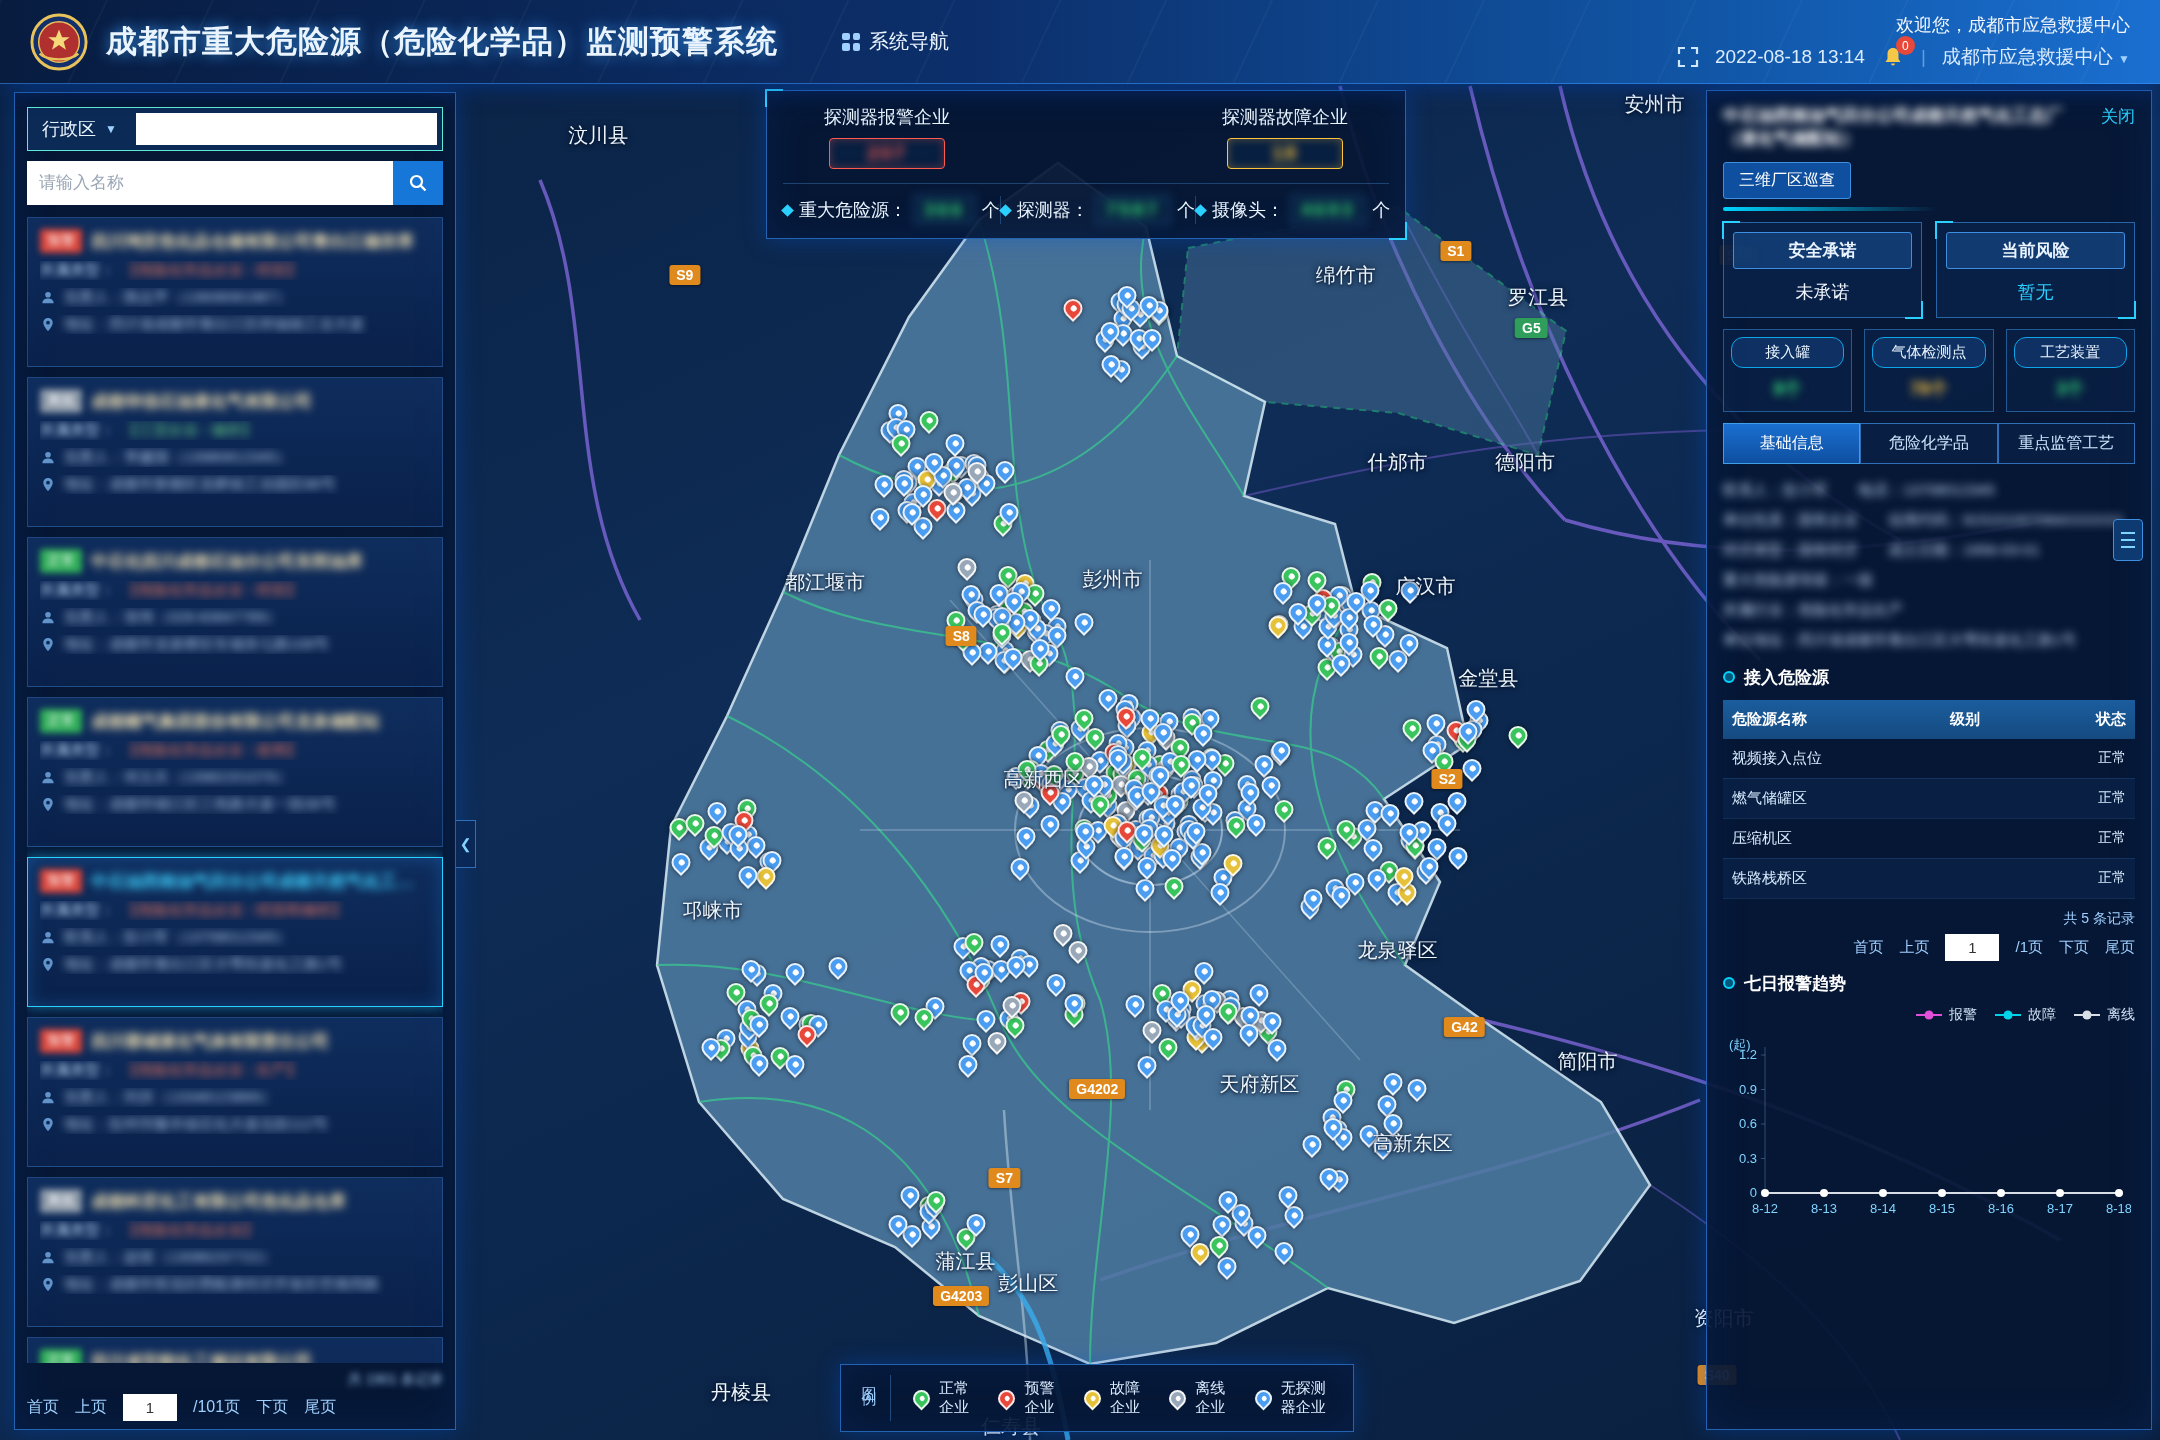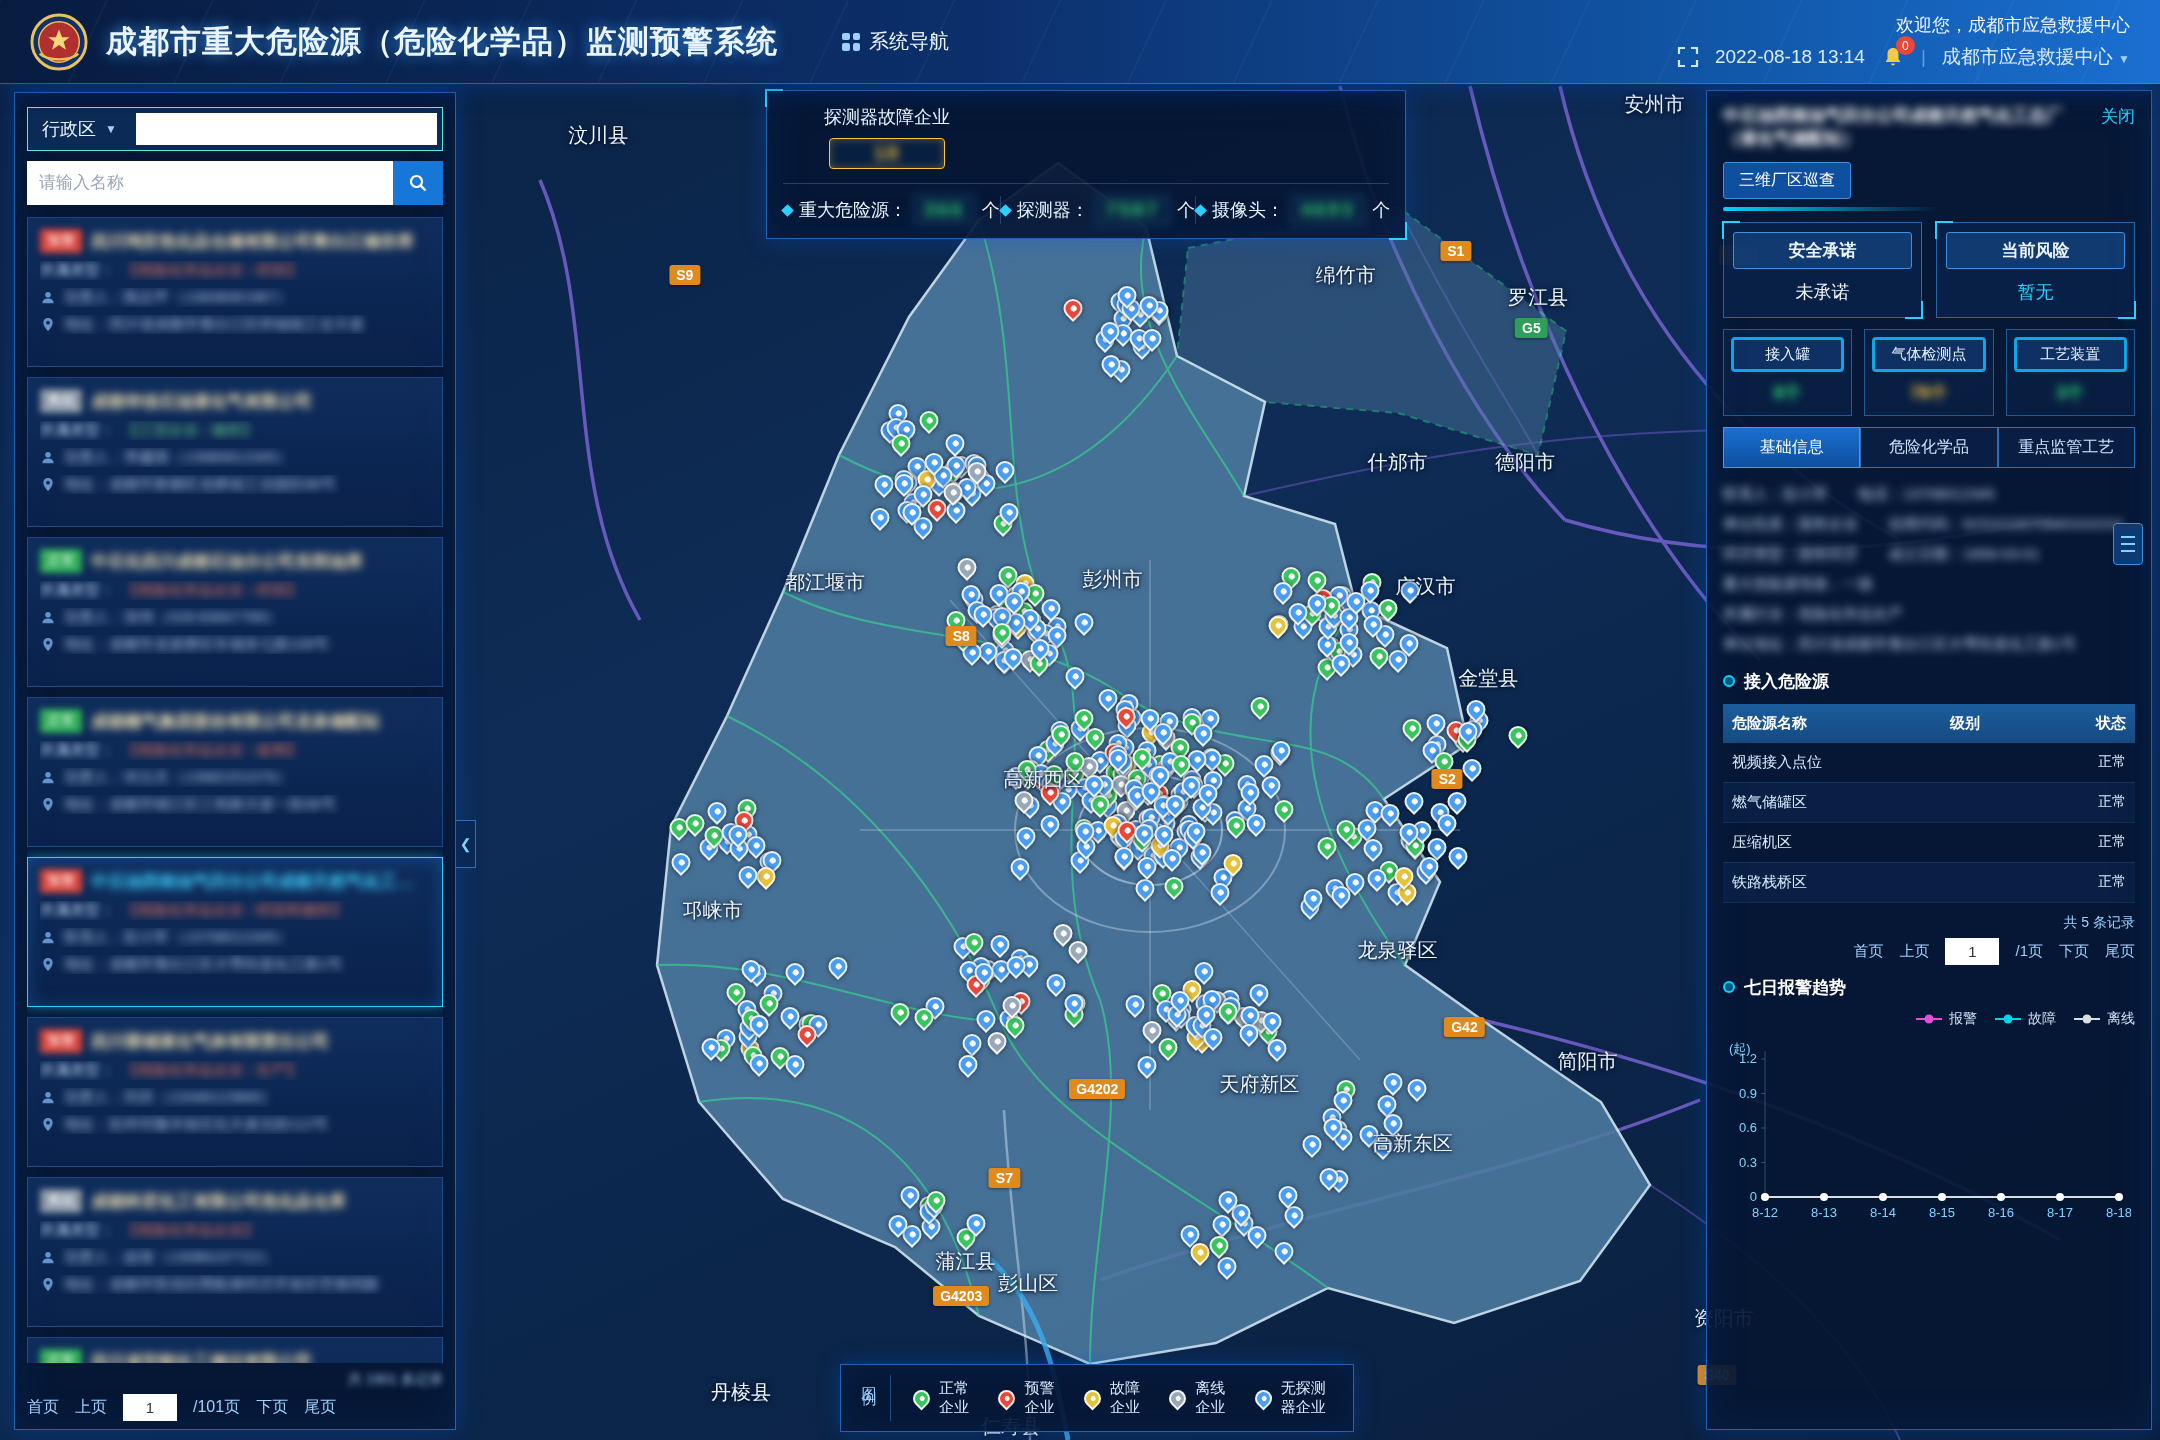--- a/index.html
+++ b/index.html
@@ -96,21 +96,21 @@
 .rp-close{font-size:17px;color:#2ad0ff;cursor:pointer;flex:0 0 auto}
 .rp-tour{align-self:flex-start;font-size:16px;color:#fff;background:#0e4fa0;border:1px solid #3f8fe0;padding:7px 15px;border-radius:3px;cursor:pointer}
 .rp-underline{height:4px;width:215px;background:linear-gradient(90deg,#00d4ff,rgba(0,212,255,0));border-radius:2px;margin-top:-3px}
 .rp-cards{display:flex;gap:14px}
 .rp-card{flex:1;border:1px solid rgba(60,150,230,.6);padding:9px;text-align:center;background:rgba(12,40,86,.5)}
 .rp-card .hd{border:1px solid #3f8fe0;background:rgba(20,70,130,.7);font-size:17px;font-weight:bold;padding:6px 0;margin-bottom:9px;border-radius:3px}
 .rp-card .val{font-size:18px;padding:2px 0 4px;color:#f2f7ff}
 .rp-card .val.cyan{color:#2ad0ff}
 .rp-stats{display:flex;gap:12px}
 .rp-stat{flex:1;border:1px solid rgba(60,150,230,.5);background:rgba(12,40,86,.4);text-align:center;padding:7px}
-.rp-stat .hd{border:3px solid #0ea5e9;font-size:15px;padding:5px 2px;margin-bottom:9px;background:rgba(18,60,120,.6);white-space:nowrap;border-radius:4px}
+.rp-stat .hd{border:1px solid #0ea5e9;font-size:15px;padding:5px 2px;margin-bottom:9px;background:rgba(18,60,120,.6);white-space:nowrap;border-radius:12px}
 .rp-stat .val{font-size:18px;font-weight:bold;padding-bottom:3px}
 .rp-tabs{display:flex;}
 .rp-tab{flex:1;text-align:center;font-size:16px;padding:9px 0;border:1px solid #2f6fb8;background:rgba(10,35,75,.6);color:#cfe6ff;white-space:nowrap;cursor:pointer}
 .rp-tab.active{background:linear-gradient(180deg,#1a6fd0,#0e4fa0);color:#fff;border-color:#3f9fe8}
 .rp-info{position:relative;font-size:15px;color:#c6ddf5;line-height:2.0;min-height:168px}
 .rp-info .irow{white-space:nowrap;overflow:hidden}
 .info-handle{position:absolute;right:-8px;top:44px;width:30px;height:42px;background:#0e3a72;border:1px solid #3f8fe0;border-radius:4px;display:flex;flex-direction:column;gap:5px;align-items:center;justify-content:center;cursor:pointer}
 .info-handle i{width:14px;height:2px;background:#7fd4ff}
 .section-hd{display:flex;align-items:center;gap:9px;font-size:17px;font-weight:bold;color:#fff}
 .section-dot{width:12px;height:12px;border-radius:50%;border:2px solid #00d4ff;background:rgba(0,212,255,.35);flex:0 0 auto}
@@ -962,20 +962,26 @@
       <span class="pg">下页</span>
       <span class="pg">尾页</span>
     </div>
   </div>
 </aside>
 <div class="collapse-tab">❮</div>
 
 <section id="top-stats" class="panel corners">
   <div class="stats-cards">
       <div class="stat-card">
+        <div class="lbl">探测器报警企业</div>
+     <div class="stat-pill" style="border-color:#ff5a4d;box-shadow:0 0 10px #ff5a4d55 inset">
+       <span class="blur-hard" style="color:#ff5a4d">207</span>
+     </div>
+      </div>
+      <div class="stat-card">
         <div class="lbl">探测器故障企业</div>
      <div class="stat-pill" style="border-color:#ffc53d;box-shadow:0 0 10px #ffc53d55 inset">
        <span class="blur-hard" style="color:#ffc53d">18</span>
      </div>
       </div>
     </div>
   <div class="stats-counters">
       <div class="counter">
         <span class="diamond"></span>
      <span>重大危险源：</span>

